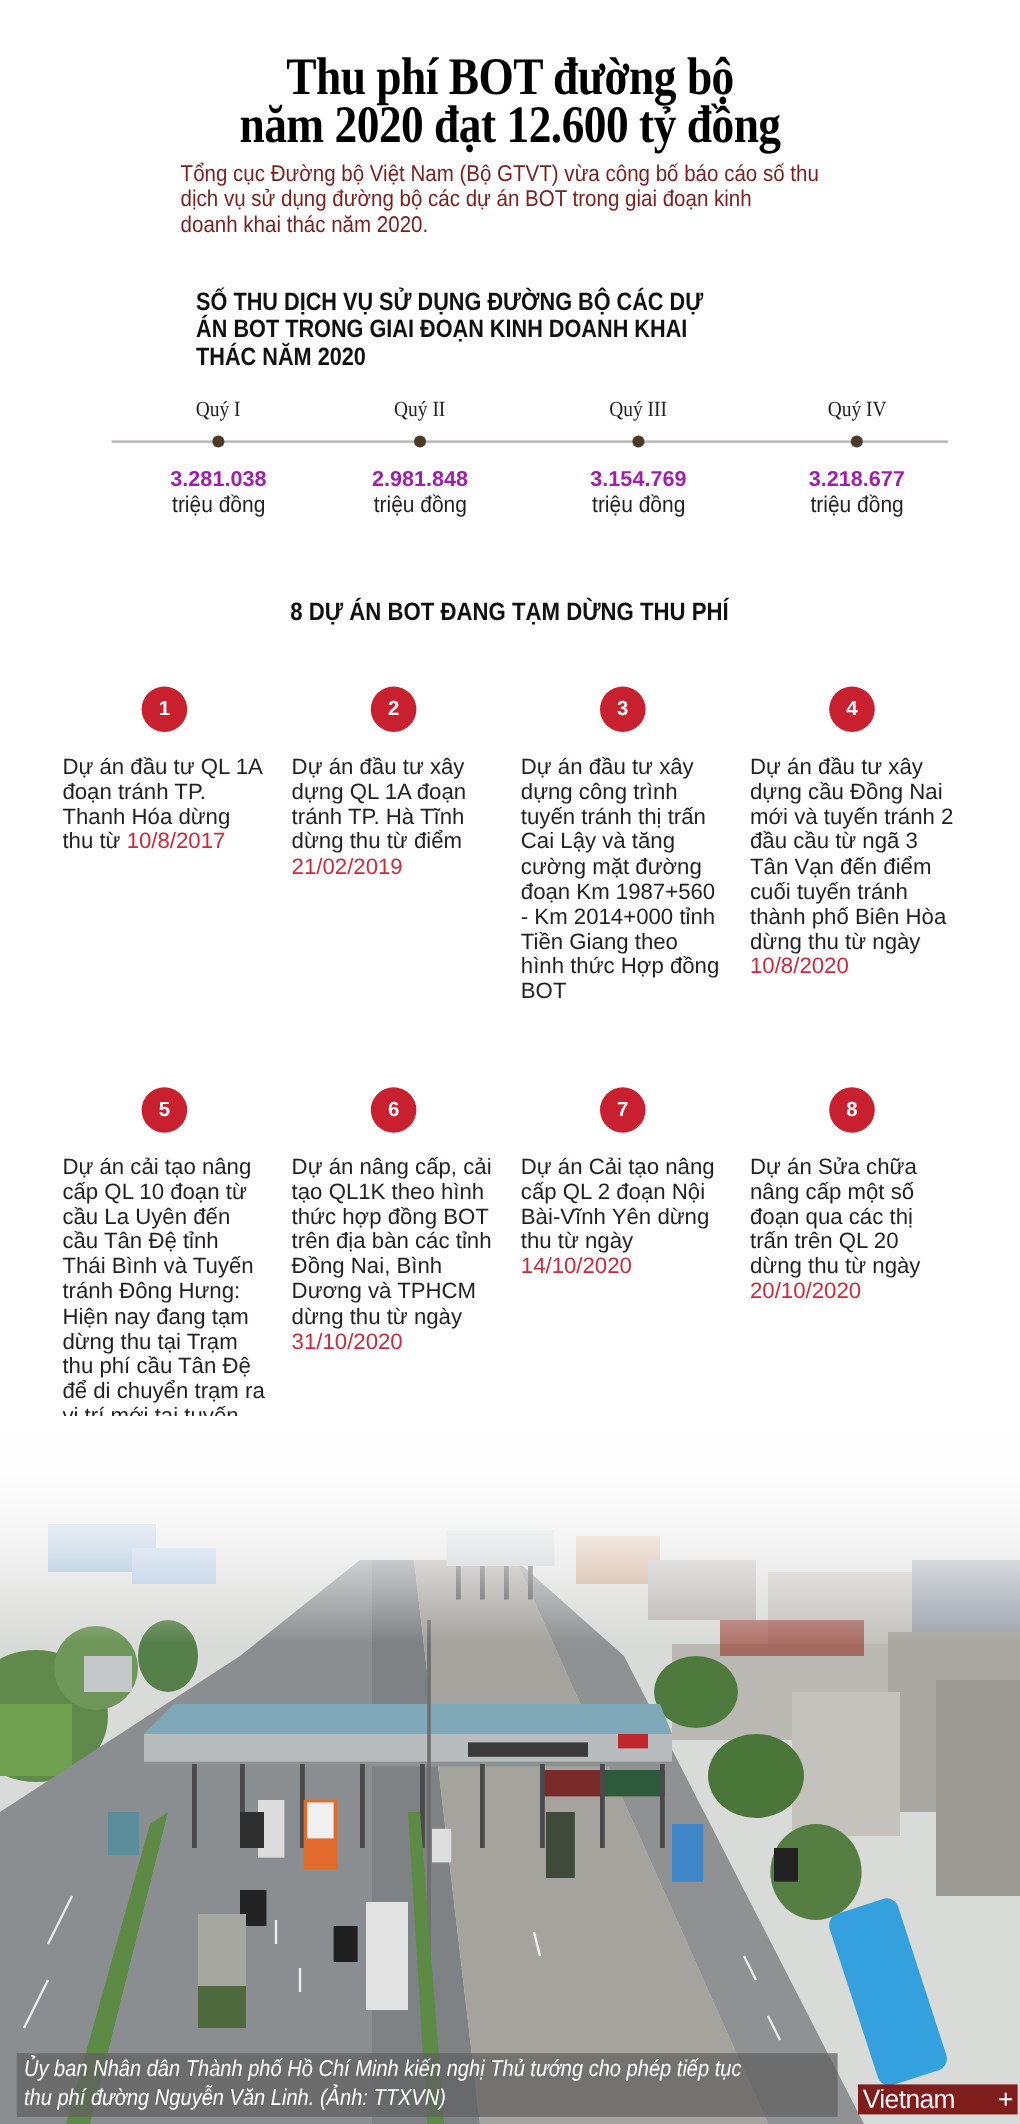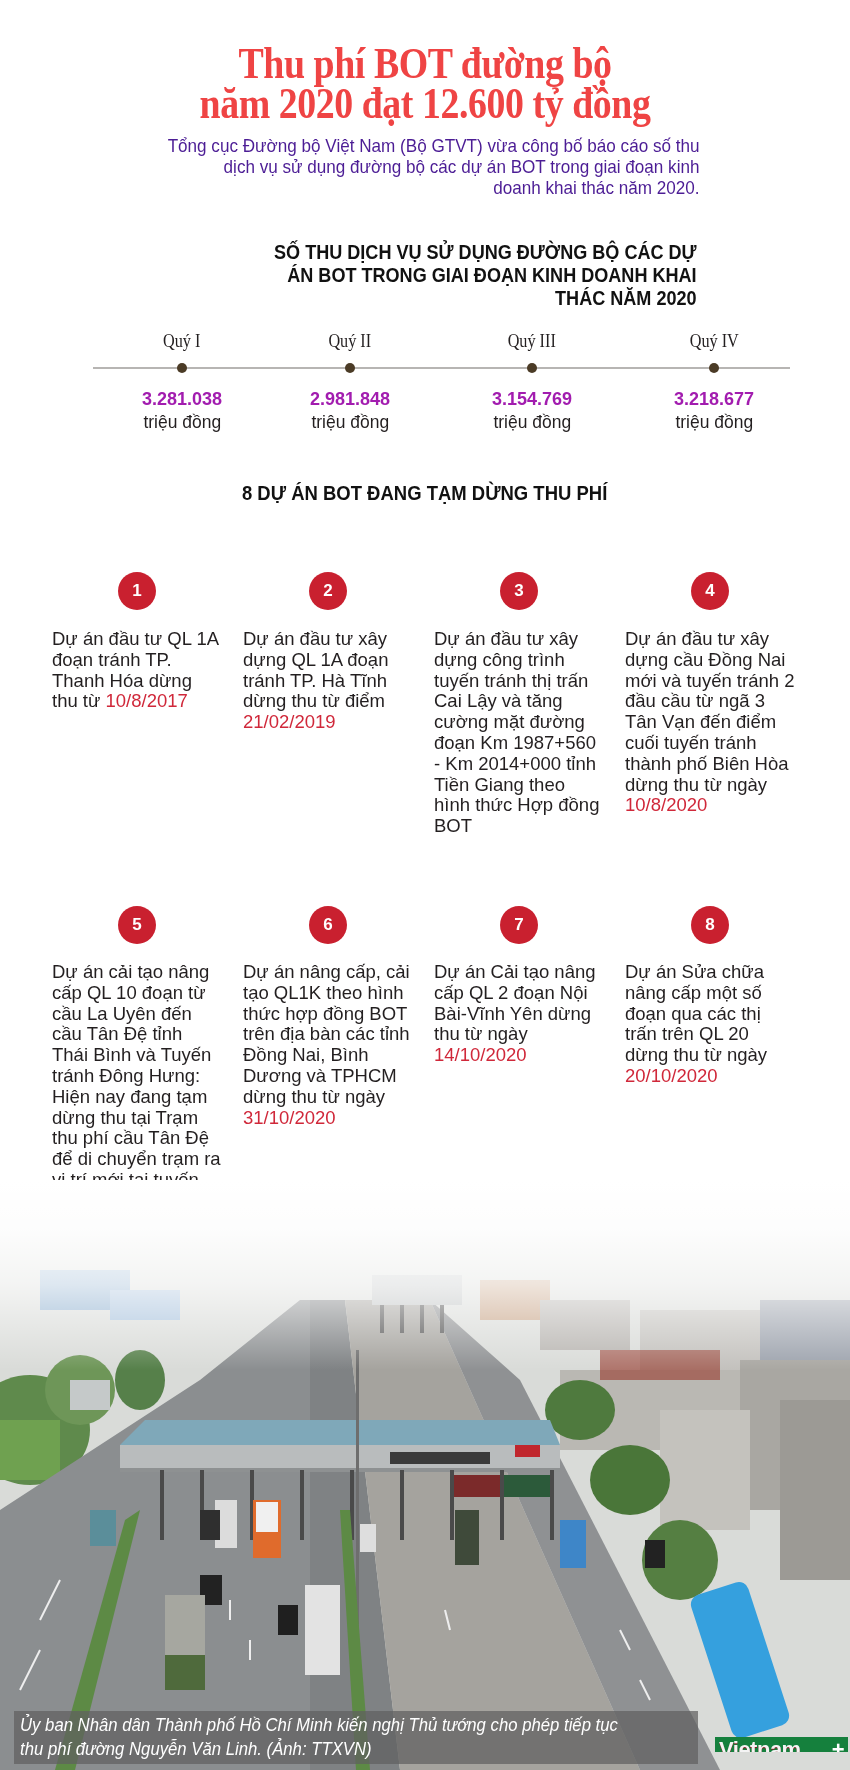--- a/index.html
+++ b/index.html
@@ -2,46 +2,46 @@
 <html><head>
   <meta charset="utf-8">
   <style>
     * { box-sizing: border-box; margin: 0; padding: 0; }
     html, body { width: 850px; height: 1770px; background: #ffffff; overflow: hidden; }
     body { position: relative; font-family: "Liberation Sans", "DejaVu Sans", sans-serif; color: #231f20; }
 
     .title {
       position: absolute; left: 0; top: 44px; width: 850px; text-align: center;
       font-family: "Liberation Serif", "DejaVu Serif", serif; font-weight: bold;
-      font-size: 44px; line-height: 40px; color: #ef4444; letter-spacing: -0.5px;
+      font-size: 44px; line-height: 40px; color: #000000; letter-spacing: -0.5px;
     }
     .title .tline { display: block; transform: scaleX(0.86); transform-origin: center; }
 
     .intro {
-      position: absolute; left: 120px; top: 135px; width: 610px; text-align: right;
-      font-size: 19px; line-height: 21px; color: #4c1d95;
+      position: absolute; left: 120px; top: 135px; width: 610px; text-align: left;
+      font-size: 19px; line-height: 21px; color: #7f1d1d;
     }
     .intro .iline { display: block; transform: scaleX(0.9); transform-origin: center; }
 
     .sec-heading {
-      position: absolute; left: 120px; top: 240px; width: 620px; text-align: right;
+      position: absolute; left: 120px; top: 240px; width: 620px; text-align: left;
       font-weight: bold; font-size: 21px; line-height: 23px; color: #111;
     }
     .sec-heading .hline { display: block; transform: scaleX(0.86); transform-origin: center; }
 
     .timeline-line { position: absolute; left: 93px; top: 367px; width: 697px; height: 2px; background: #b7b5b3; }
     .q-label { position: absolute; top: 331px; width: 120px; margin-left: -60px; text-align: center; font-size: 18px; color: #231f20; font-family: Liberation Serif, serif; }
     .q-label span { display: inline-block; transform: scaleX(0.9); }
     .q-dot { position: absolute; top: 363px; width: 10px; height: 10px; margin-left: -5px; border-radius: 50%; background: #4b3b26; }
     .q-value { position: absolute; top: 389px; width: 150px; margin-left: -75px; text-align: center; font-weight: bold; font-size: 18px; color: #a21caf; }
     .q-unit { position: absolute; top: 411px; width: 150px; margin-left: -75px; text-align: center; font-size: 19px; color: #231f20; }
     .q-unit span { display: inline-block; transform: scaleX(0.92); }
 
     .projects-heading {
-      position: absolute; left: 0; top: 481px; width: 850px; text-align: center;
+      position: absolute; left: 0; top: 499px; width: 850px; text-align: center;
       font-weight: bold; font-size: 21px; color: #111;
     }
     .projects-heading span { display: inline-block; transform: scaleX(0.88); }
 
     .badge {
       position: absolute; width: 38px; height: 38px; margin-left: -19px; border-radius: 50%;
       background: #c9202f; color: #fff; font-weight: bold; font-size: 17px;
       line-height: 38px; text-align: center;
     }
     .proj-text {
@@ -63,22 +63,22 @@
       position: absolute; left: 14px; top: 1711px; width: 684px; height: 53px;
       background: rgba(95, 95, 95, 0.72);
     }
     .caption-text {
       position: absolute; left: 20px; top: 1713px; width: 680px;
       font-style: italic; font-size: 19px; line-height: 24px; color: #ffffff;
     }
     .caption-text .cline { display: block; transform: scaleX(0.88); transform-origin: left; }
 
     .logo {
-      position: absolute; left: 715px; top: 1737px; width: 133px; height: 15px;
-      background: #15803d; color: #fff; font-weight: bold; font-size: 22px; line-height: 25px;
+      position: absolute; left: 715px; top: 1737px; width: 133px; height: 25px;
+      background: #7f1d1d; color: #fff; font-weight: normal; font-size: 22px; line-height: 25px;
       padding-left: 4px; font-family: "Liberation Sans", sans-serif; letter-spacing: -0.5px;
       overflow: hidden; white-space: nowrap;
     }
     .logo-text { display: inline-block; color: #f4f4f4; text-shadow: 0 1px 0 #8a141e; }
     .logo-plus { position: absolute; right: 4px; top: 0; font-size: 22px; color: #fff; }
   </style>
 </head>
 <body>
 
 <h1 class="title">

